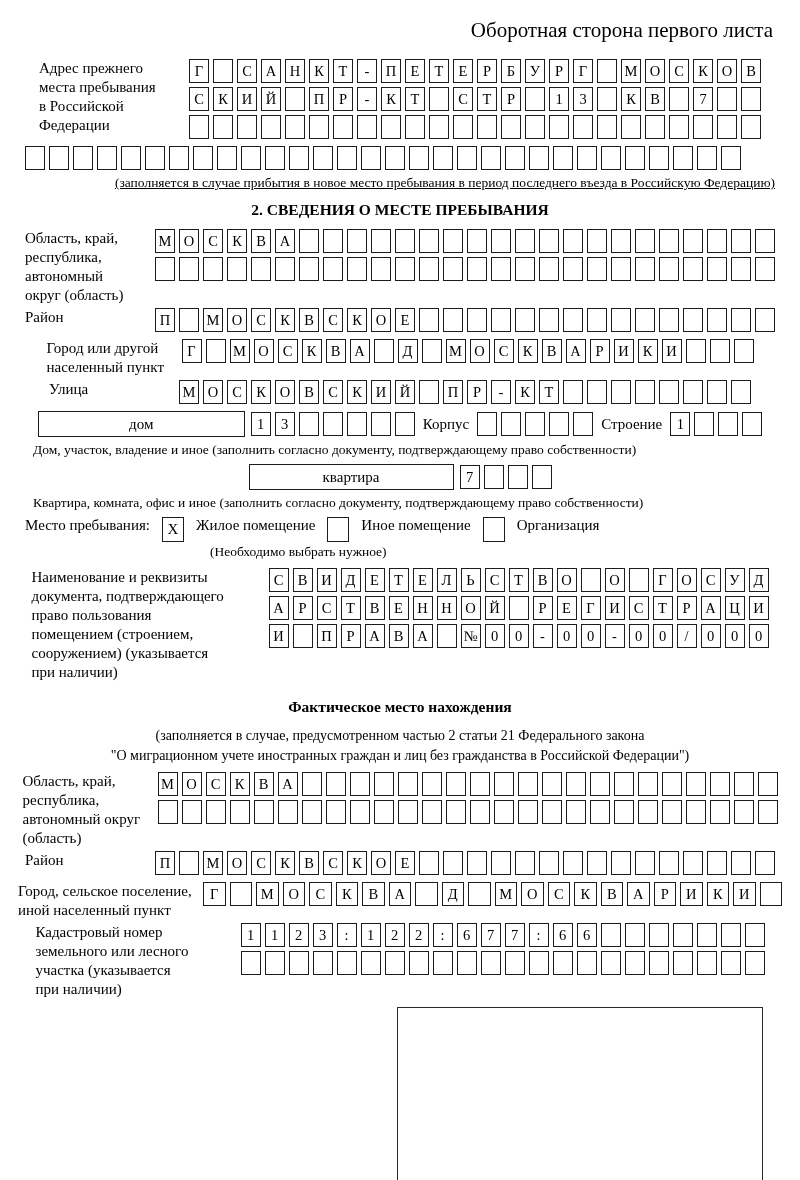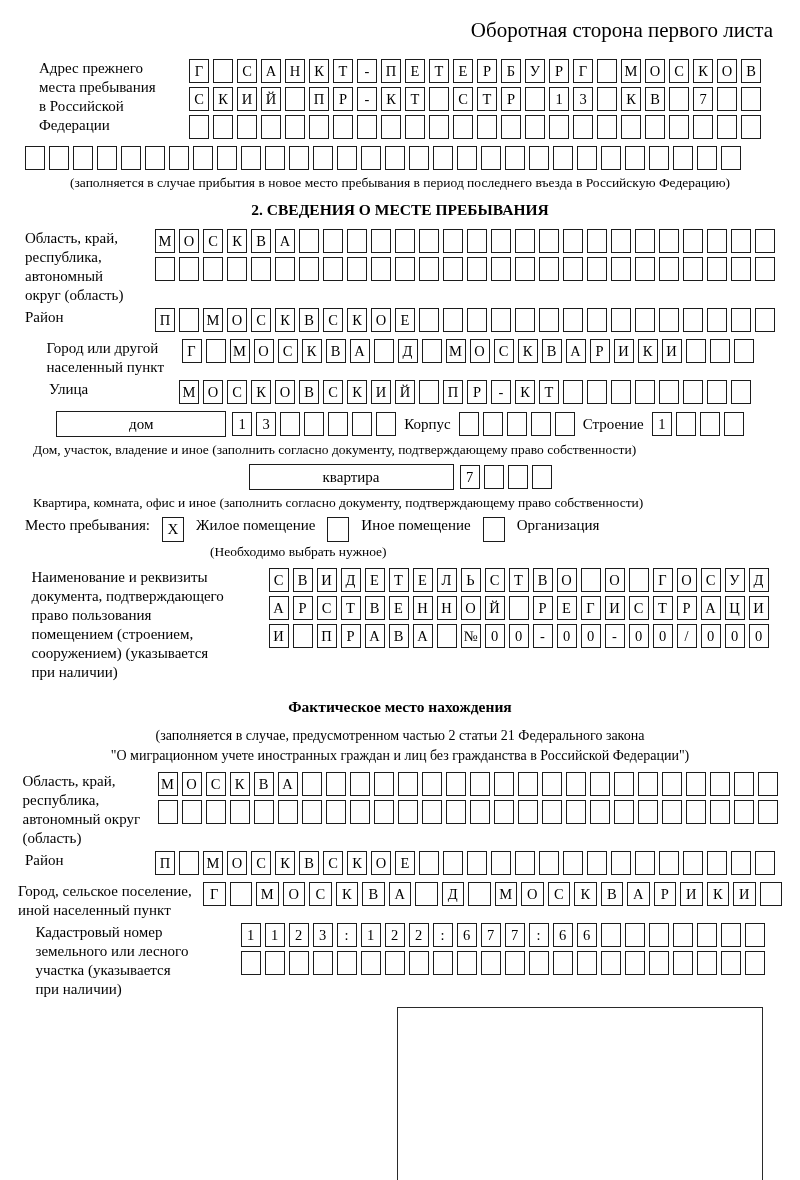--- a/index.html
+++ b/index.html
@@ -8,21 +8,21 @@
   .header-note{text-align:right;font-size:21px;margin:8px 2px 16px 0;}
   .row{display:flex;align-items:flex-start;margin-bottom:3px;justify-content:center;}
   .lbl{font-size:15px;line-height:19px;white-space:pre-line;flex-shrink:0;}
   .w150{width:150px}.w130{width:130px}.w135{width:135px}.w230{width:237px}.w205{width:205px}.w180{width:185px}
   .stack{display:flex;flex-direction:column;}
   .cells{display:flex;column-gap:4px;margin-bottom:4px;}
   .cell{box-sizing:border-box;flex:0 0 20px;width:20px;height:24px;border:1.6px solid #1c1c1c;
         display:flex;align-items:center;justify-content:center;font-size:14.5px;line-height:1;}
   .cells.wide .cell{flex-basis:22.5px;width:22.5px;}
   .caption{font-size:13.5px;line-height:17px;}
-  .caption.center{text-align:center;margin:1px 0 10px;}
+  .caption.center{text-align:right;margin:1px 0 10px;text-decoration:underline;}
   .caption.indent{margin:0 0 6px 8px;}
   .sec-title{font-weight:bold;font-size:15.5px;text-align:center;margin:10px 0 10px;}
   .fieldbox{box-sizing:border-box;border:1.6px solid #1c1c1c;height:26px;display:flex;align-items:center;
             justify-content:center;font-size:15px;flex-shrink:0;}
   .houserow{align-items:center;column-gap:6px;margin-bottom:4px;}
   .inline-lbl{font-size:15px;padding:0 2px;flex-shrink:0;}
   .checkrow{display:flex;column-gap:12px;font-size:15px;margin:6px 0 2px;}
   .checkbox{box-sizing:border-box;width:22px;height:25px;border:1.6px solid #1c1c1c;display:flex;
             align-items:center;justify-content:center;font-size:15px;flex-shrink:0;}
   .choose-caption{font-size:13.5px;margin:0 0 8px 185px;}
@@ -315,21 +315,21 @@
         <span class="cell"></span>
         <span class="cell"></span>
         <span class="cell"></span>
         <span class="cell"></span>
         <span class="cell"></span>
         <span class="cell"></span>
       </div>
   </div>
 
   <div class="row houserow">
-    <div class="fieldbox" style="width:170px">дом</div>
+    <div class="fieldbox" style="width:207px">дом</div>
     <div class="cells" style="margin-bottom:0">
         <span class="cell">1</span>
         <span class="cell">3</span>
         <span class="cell"></span>
         <span class="cell"></span>
         <span class="cell"></span>
         <span class="cell"></span>
         <span class="cell"></span>
       </div>
     <div class="inline-lbl">Корпус</div>

